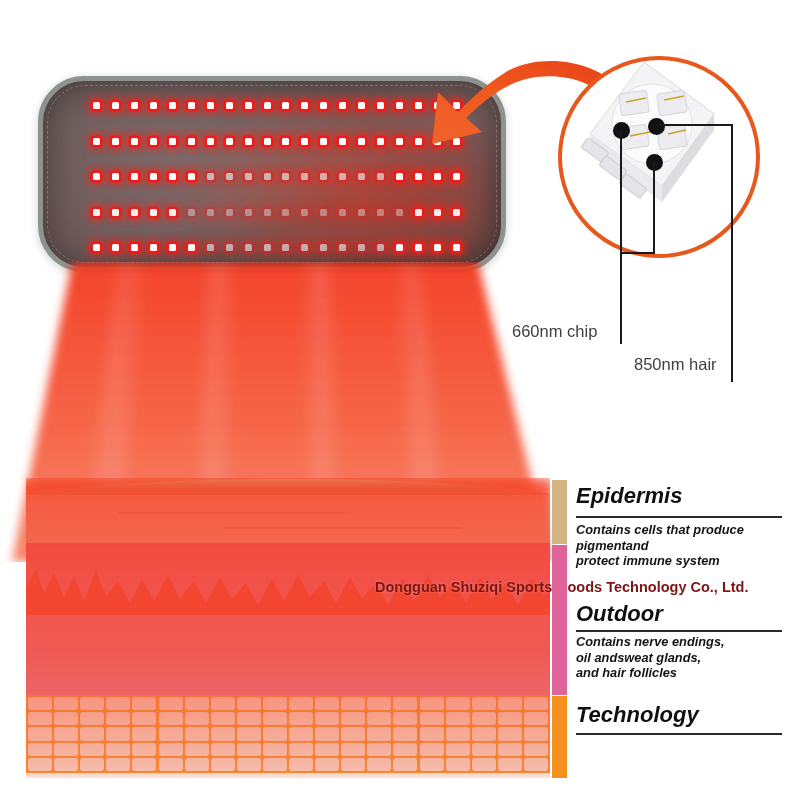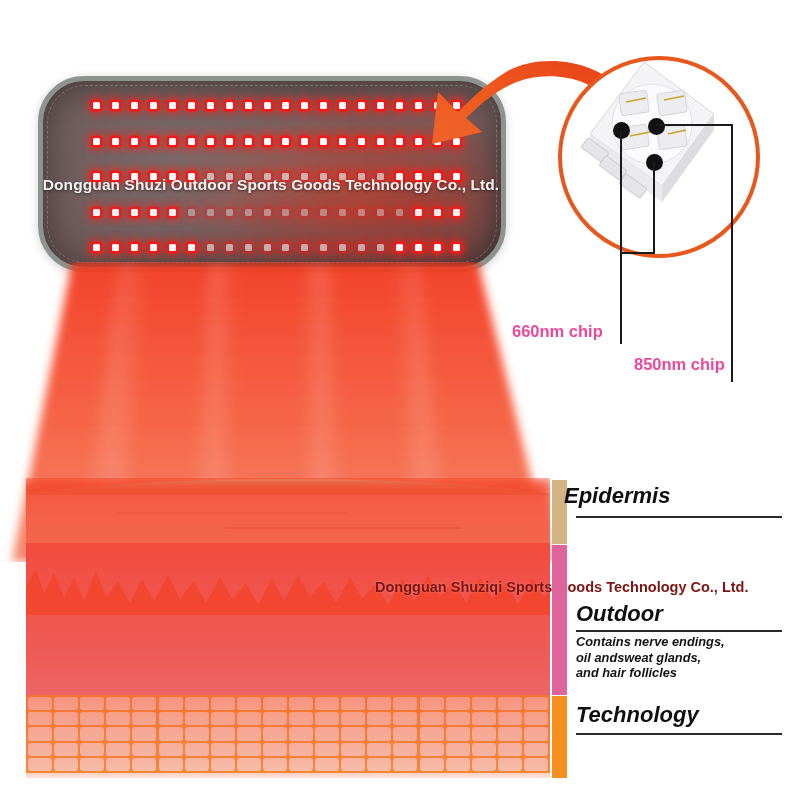--- a/index.html
+++ b/index.html
@@ -36,21 +36,21 @@
   #arrow{position:absolute;left:420px;top:52px;width:200px;height:120px;}
 
   
   #chip-zone{position:absolute;left:548px;top:54px;width:248px;height:330px;}
   #chip-circle{position:absolute;left:10px;top:2px;width:194px;height:194px;border-radius:50%;
      border:4px solid #e8571c;background:#fff;}
   .chip-dot{position:absolute;width:17px;height:17px;border-radius:50%;background:#111;}
   .cline{position:absolute;background:#1a1a1a;}
 
   
-  .chip-label{position:absolute;font-size:16.5px;font-weight:bold;color:#ec4899;white-space:nowrap;}
+  .chip-label{position:absolute;font-size:16.5px;font-weight:normal;color:#404040;white-space:nowrap;}
 
   
   #skin{position:absolute;left:26px;top:478px;width:524px;height:300px;}
   #epi-top{position:absolute;left:0;top:0;width:524px;height:22px;}
   #epi-band{position:absolute;left:0;top:17px;width:524px;height:48px;
       background:linear-gradient(180deg,#f3f0e8 0%,#f0ece2 100%);}
   .epi-line{position:absolute;height:2px;background:rgba(150,105,95,.45);border-radius:2px;}
   #derm{position:absolute;left:0;top:65px;width:524px;height:152px;
       background:linear-gradient(180deg,#e8508f 0%,#e4609b 40%,#e2699f 100%);}
   #derm-papillae{position:absolute;left:0;top:24px;width:524px;height:48px;}
@@ -176,21 +176,20 @@
         <div class="led" style="left: 208.421px; top: 142px; opacity: 0.55;"></div>
         <div class="led" style="left: 227.368px; top: 142px; opacity: 0.55;"></div>
         <div class="led" style="left: 246.316px; top: 142px; opacity: 0.55;"></div>
         <div class="led" style="left: 265.263px; top: 142px; opacity: 0.55;"></div>
         <div class="led" style="left: 284.211px; top: 142px; opacity: 0.55;"></div>
         <div class="led" style="left: 303.158px; top: 142px;"></div>
         <div class="led" style="left: 322.105px; top: 142px;"></div>
         <div class="led" style="left: 341.053px; top: 142px;"></div>
         <div class="led" style="left: 360px; top: 142px;"></div>
       </div>
-    <div id="pad-mark">Dongguan Shuzi Outdoor Sports Goods Technology Co., Ltd.</div>
   </div>
 
   <svg id="beam" viewBox="0 0 800 300" preserveAspectRatio="none">
     <defs>
       <linearGradient id="bg1" x1="0" y1="0" x2="0" y2="1">
         <stop offset="0%" stop-color="#f2391f" stop-opacity=".95"></stop>
         <stop offset="55%" stop-color="#f4512f" stop-opacity=".88"></stop>
         <stop offset="100%" stop-color="#f46b4a" stop-opacity=".80"></stop>
       </linearGradient>
       <linearGradient id="bg2" x1="0" y1="0" x2="1" y2="0">
@@ -263,21 +262,21 @@
     <div class="cline" style="left:72px;top:76px;width:2px;height:124px;"></div>
     <div class="cline" style="left:105px;top:108px;width:2px;height:92px;"></div>
     <div class="cline" style="left:72px;top:198px;width:35px;height:2px;"></div>
     <div class="cline" style="left:72px;top:198px;width:2px;height:92px;"></div>
 
     <div class="cline" style="left:108px;top:70px;width:77px;height:2px;"></div>
     <div class="cline" style="left:183px;top:70px;width:2px;height:258px;"></div>
   </div>
 
   <div class="chip-label" style="left:512px;top:322px;">660nm chip</div>
-  <div class="chip-label" style="left:634px;top:355px;">850nm chip</div>
+  <div class="chip-label" style="left:634px;top:355px;">850nm hair</div>
 
   <div id="skin">
     <svg id="epi-top" viewBox="0 0 524 22" preserveAspectRatio="none">
       <path d="M0,22 L0,16 C120,-4 404,-4 524,16 L524,22 Z" fill="#d4b483"></path>
     </svg>
     <div id="epi-band">
       <div class="epi-line" style="left:92px;top:17px;width:230px;"></div>
       <div class="epi-line" style="left:198px;top:32px;width:238px;"></div>
     </div>
 
@@ -409,22 +408,24 @@
     </defs>
     <path d="M-14,0 L526,0 L560,300 L-48,300 Z" fill="url(#sr)" filter="url(#srb)"></path>
   </svg>
 
   <div id="skin-mark">Dongguan Shuziqi Sports Goods Technology Co., Ltd.</div>
 
   <div class="kbar" style="top:480px;height:64px;background:#d4b483;"></div>
   <div class="kbar" style="top:545px;height:150px;background:#e0649c;"></div>
   <div class="kbar" style="top:696px;height:82px;background:#f5901f;"></div>
 
-  <div class="layer-title" style="left:564px;top:483px;">Epidermis</div>
+  <div class="layer-title" style="left:576px;top:483px;">Epidermis</div>
   <div class="layer-rule" style="left:576px;top:516px;width:206px;"></div>
+  <div class="layer-desc" style="left:576px;top:522px;width:212px;">Contains cells that produce pigmentand
+protect immune system</div>
 
   <div class="layer-title" style="left:576px;top:601px;">Outdoor</div>
   <div class="layer-rule" style="left:576px;top:630px;width:206px;"></div>
   <div class="layer-desc" style="left:576px;top:634px;width:212px;">Contains nerve endings,
 oil andsweat glands,
 and hair follicles</div>
 
   <div class="layer-title" style="left:576px;top:702px;">Technology</div>
   <div class="layer-rule" style="left:576px;top:733px;width:206px;"></div>
 

